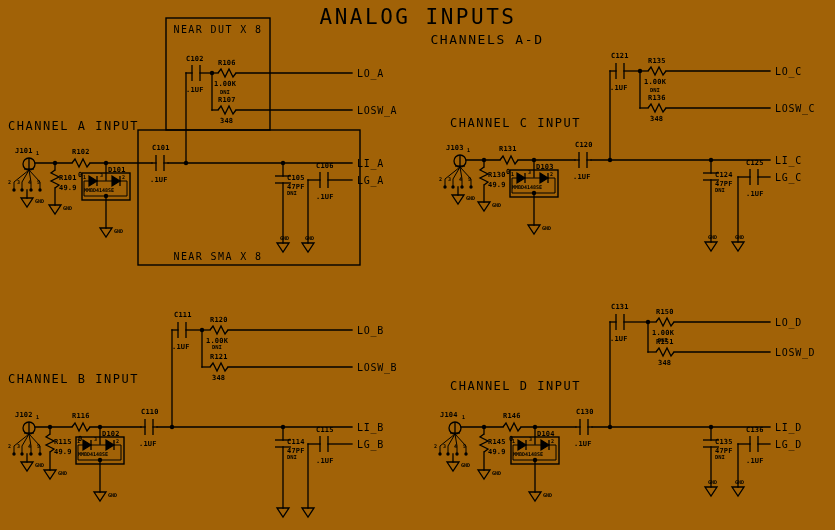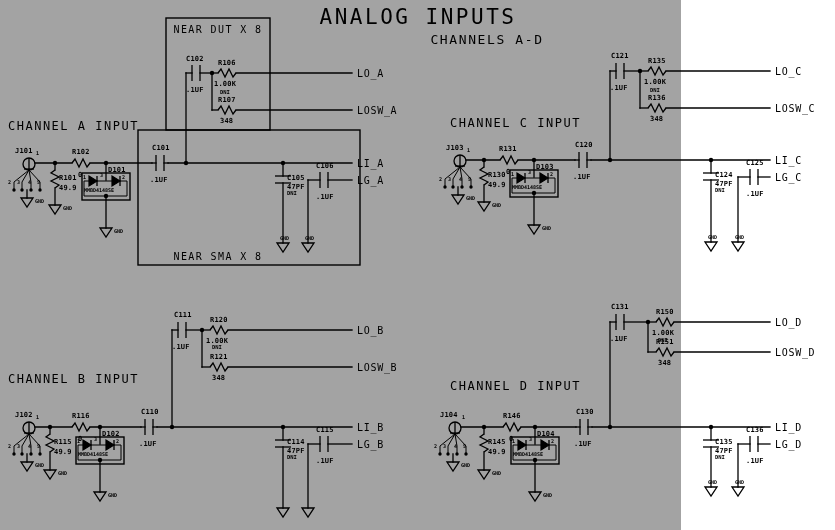--- a/index.html
+++ b/index.html
@@ -1,18 +1,18 @@
 <!DOCTYPE html>
 <html><head>
 <meta charset="utf-8">
 <style>
   html,body{margin:0;padding:0;background:#ffffff;}
   body{width:835px;height:530px;overflow:hidden;
        font-family:"DejaVu Sans Mono","Liberation Mono",monospace;}
-  #sheet{position:relative;width:681px;height:530px;background:#a3a3a3;}
+  #sheet{position:relative;width:835px;height:530px;background:#a16207;}
   svg{display:block;}
   .wire{stroke:#000;stroke-width:1.3;fill:none;stroke-linecap:square;}
   .wire-thin{stroke:#000;stroke-width:1;fill:none;}
   .box{stroke:#000;stroke-width:1.4;fill:none;}
   .sym{stroke:#000;stroke-width:1.3;fill:none;}
   .symf{stroke:#000;stroke-width:1.2;fill:#000;}
   .dot{fill:#000;}
   text{font-family:"DejaVu Sans Mono","Liberation Mono",monospace;fill:#000;}
   .t-title{font-size:21px;letter-spacing:2.5px;}
   .t-sub{font-size:13px;letter-spacing:1.6px;}

